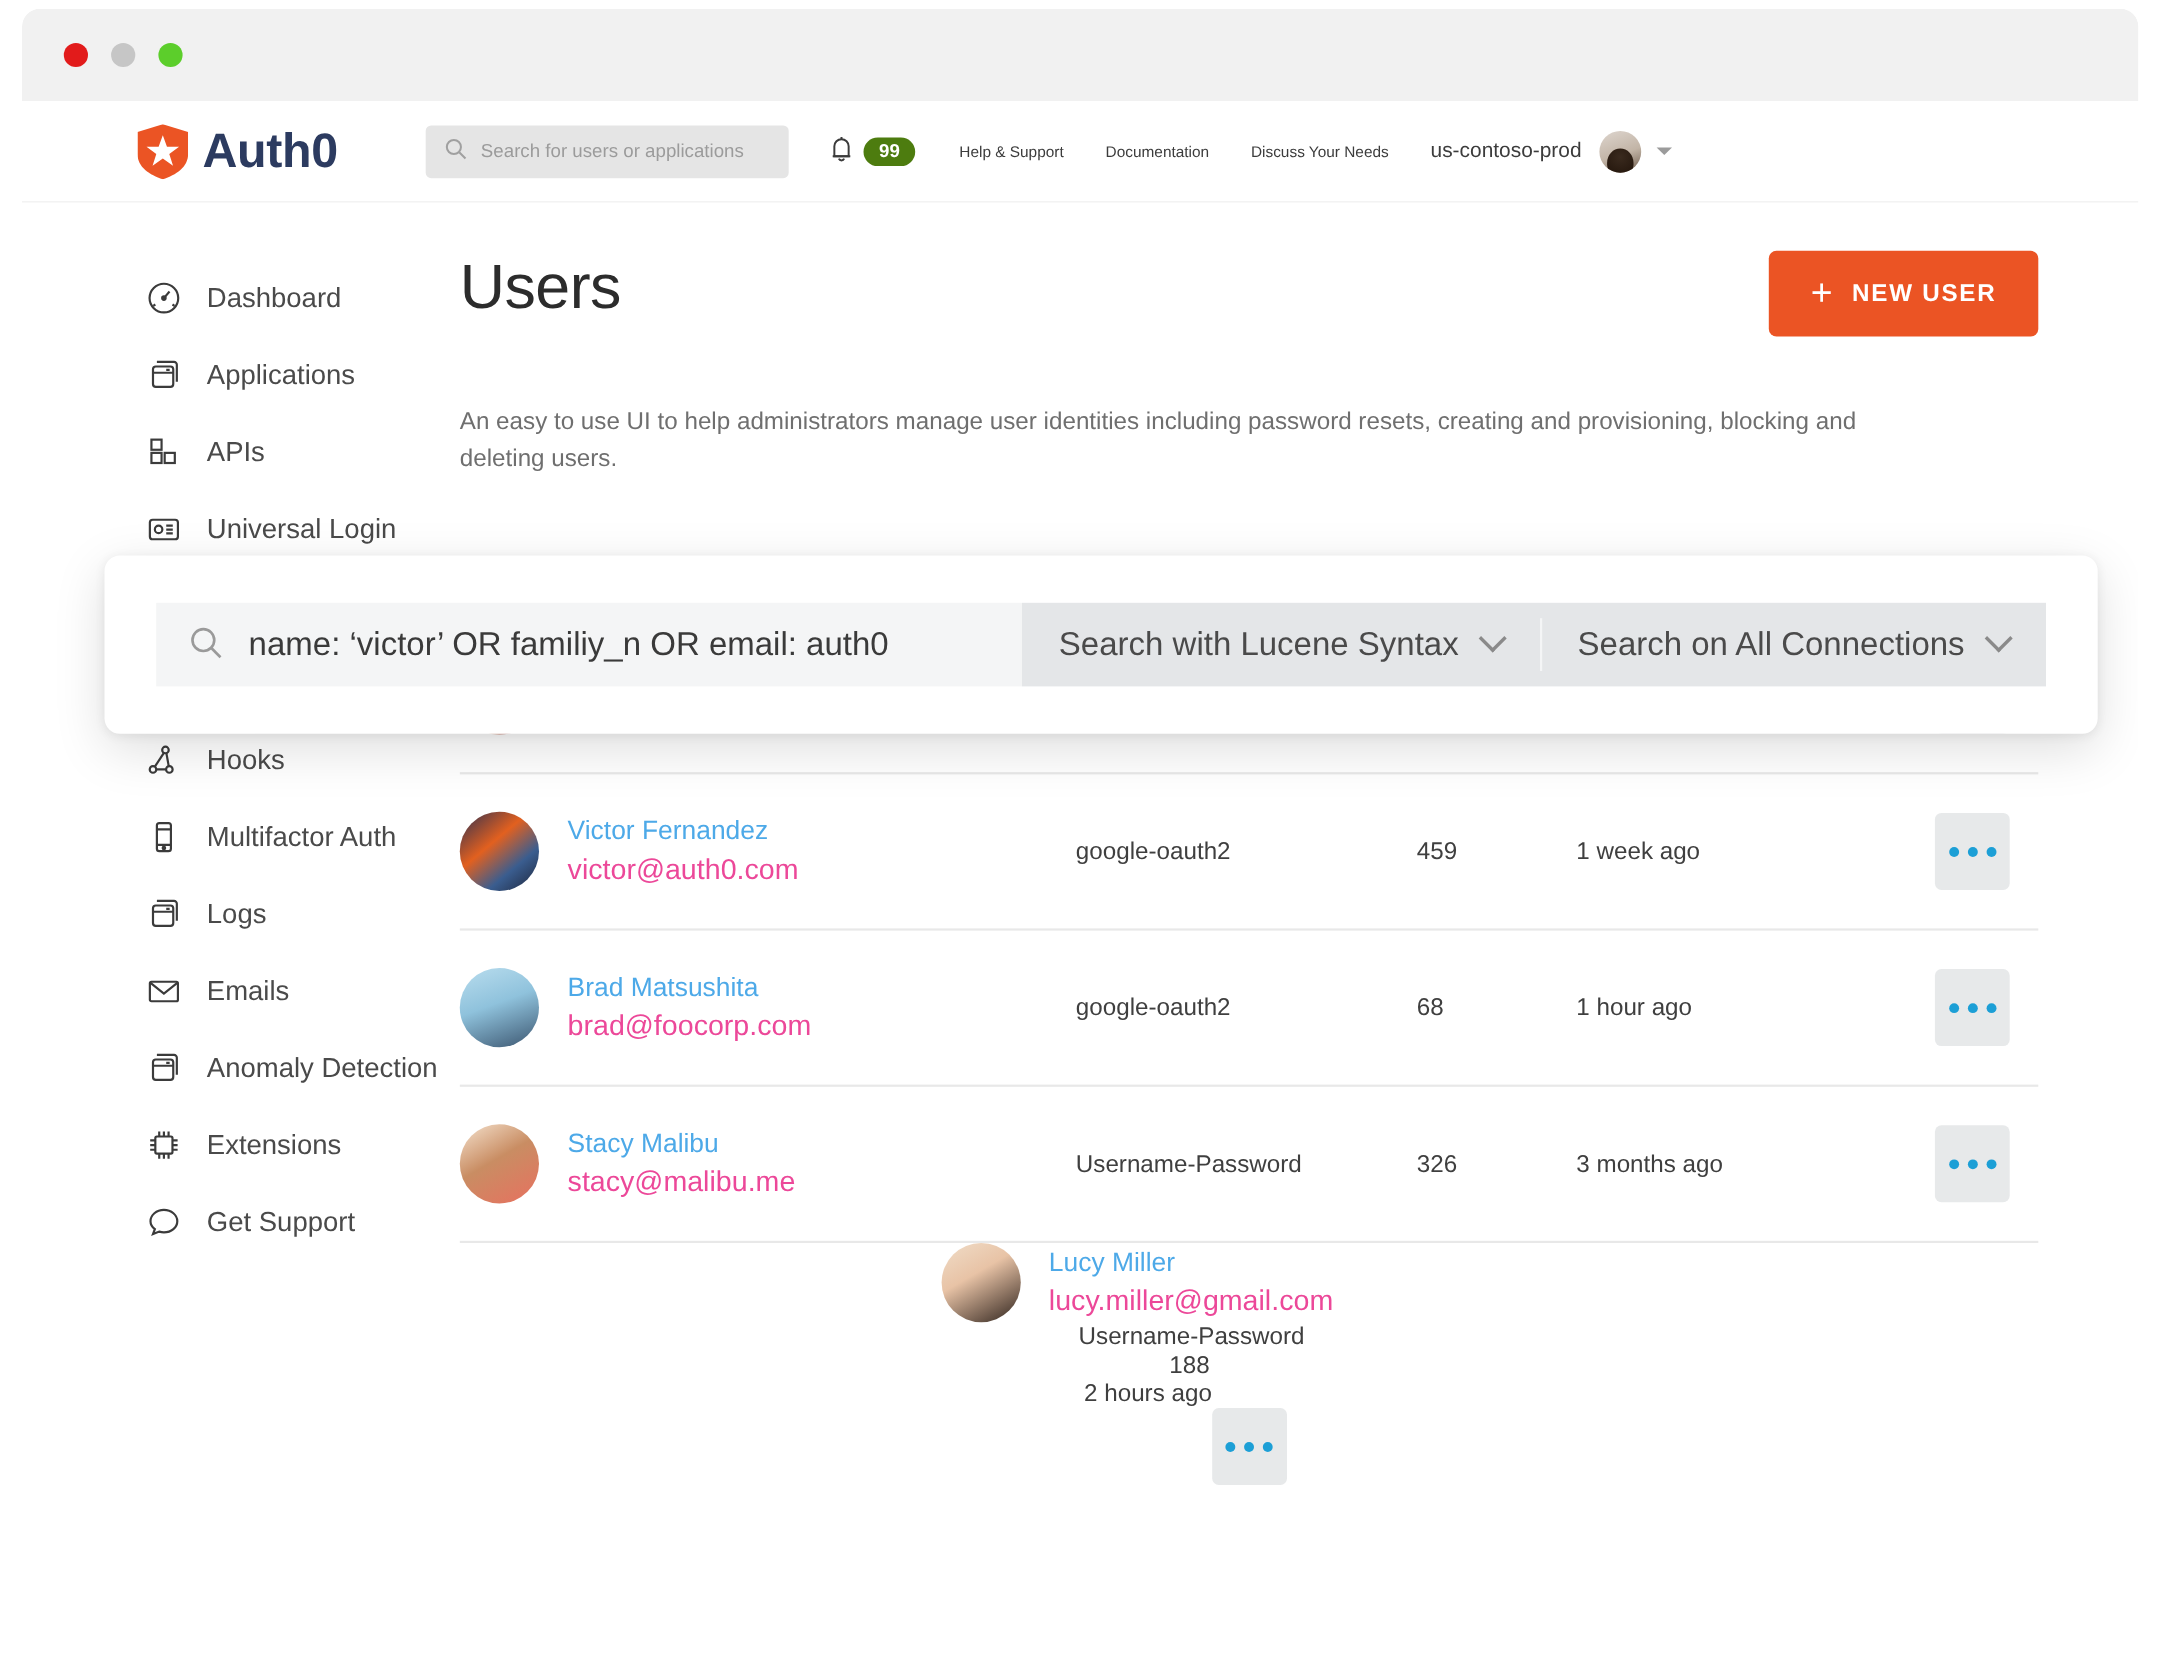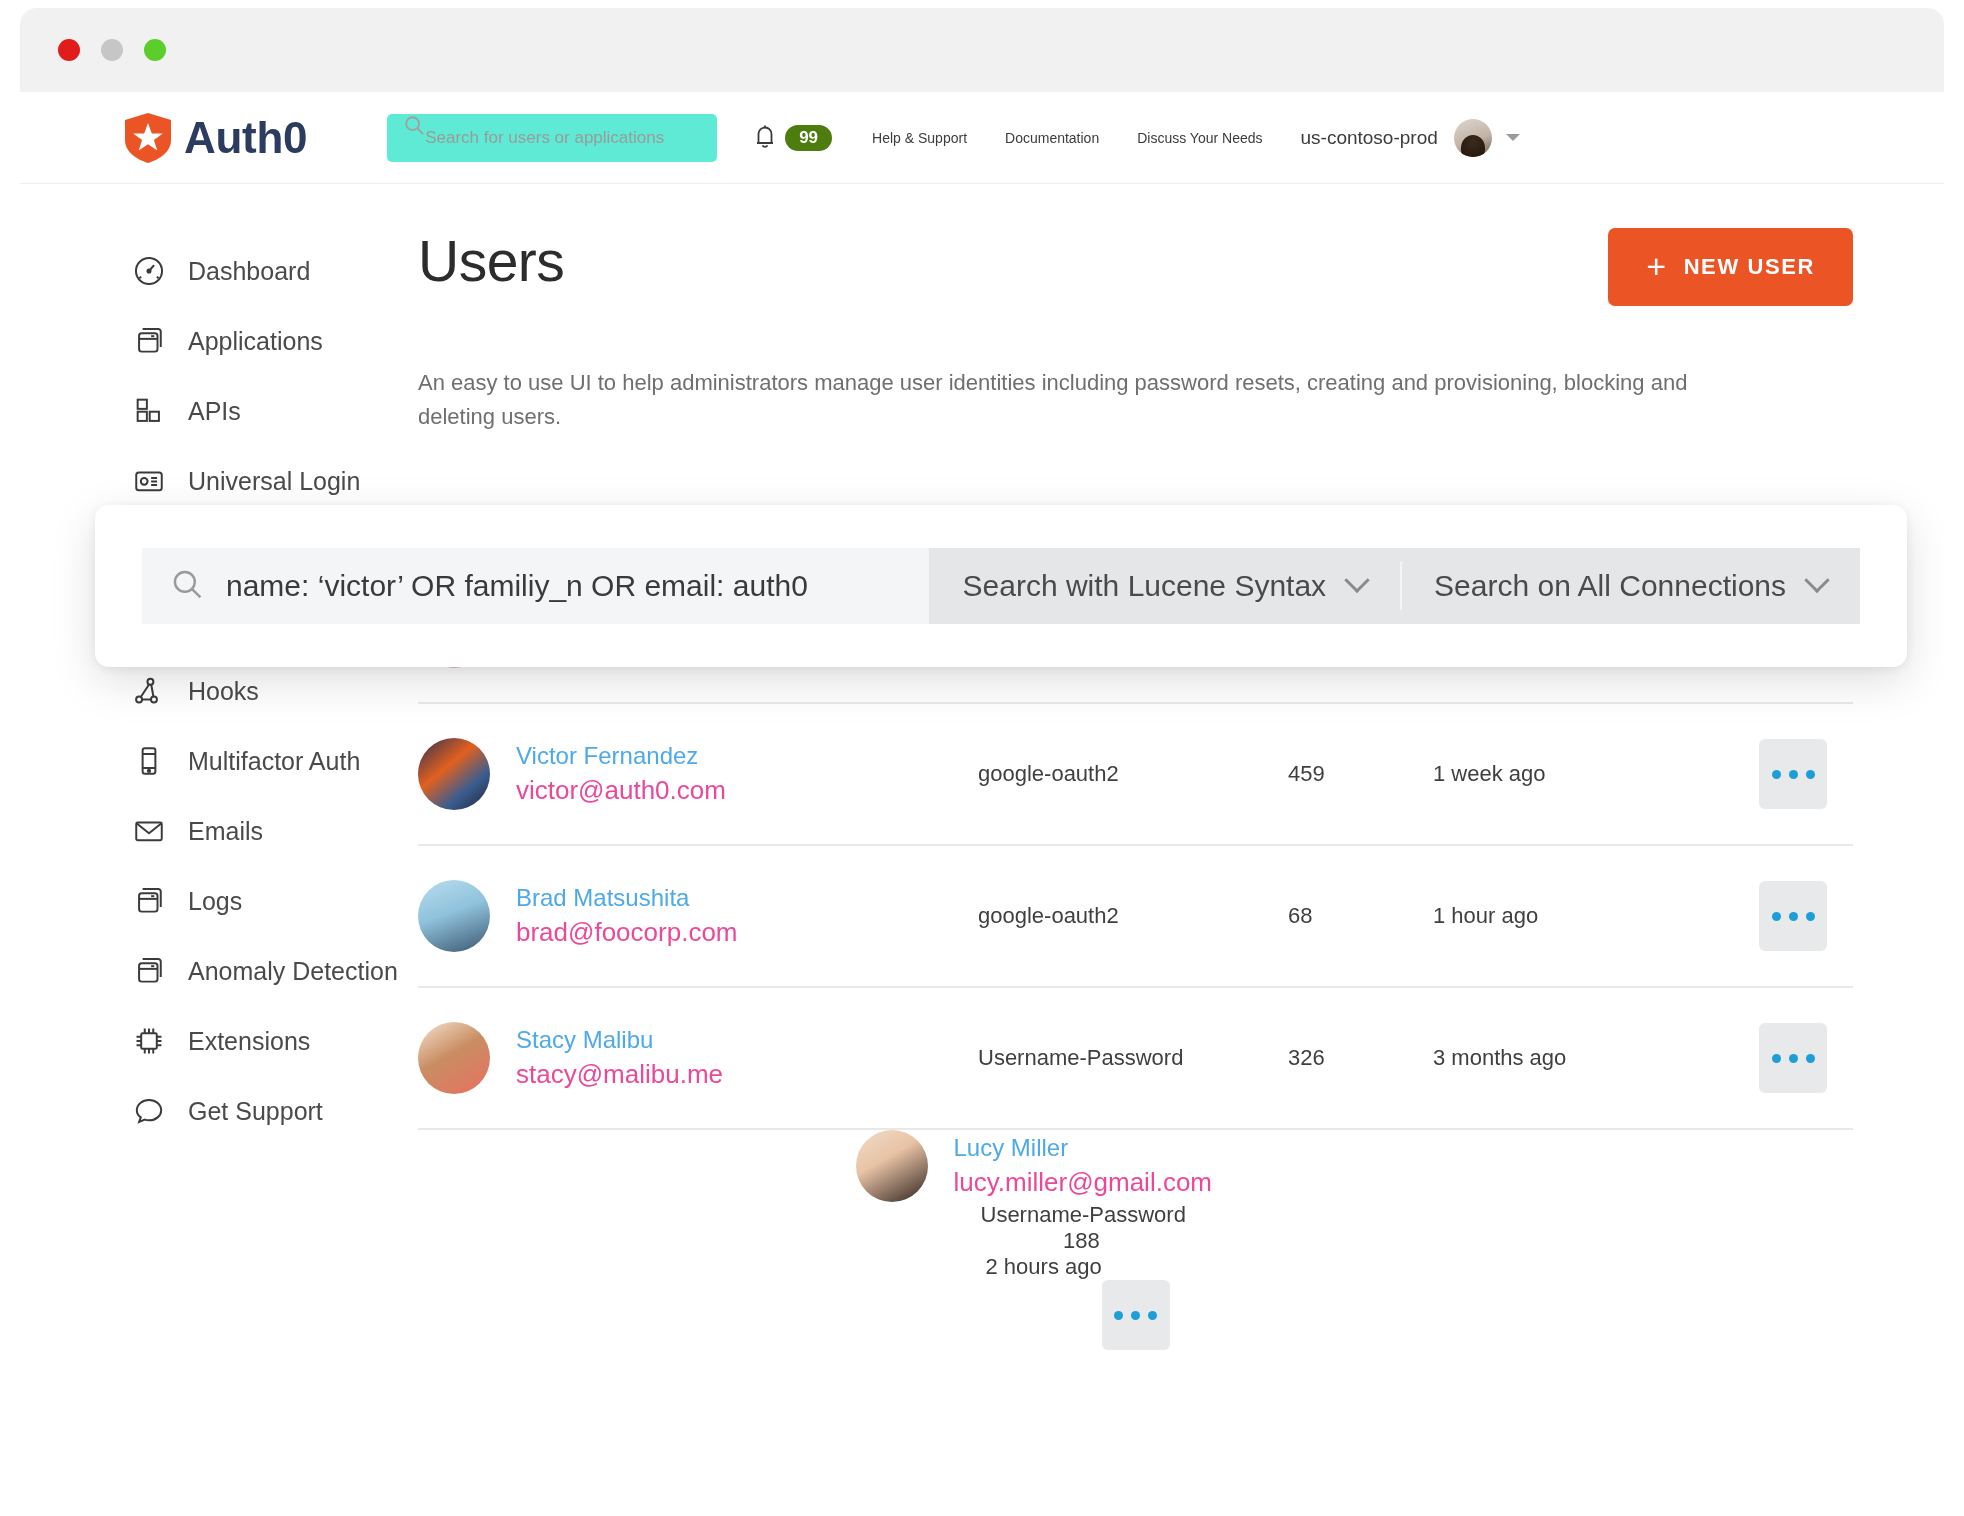--- a/index.html
+++ b/index.html
@@ -46,24 +46,25 @@
   .brand { display: flex; align-items: center; gap: 13px; }
   .brand-logo { width: 46px; height: 50px; display:block; }
   .brand-name {
     font-size: 44px; font-weight: 700; color: #2c3b60;
     letter-spacing: -0.3px;
   }
 
   .globalsearch {
     margin-left: 80px;
     width: 330px; height: 48px;
-    background: #5eead4;
+    background: #e5e5e5;
     border-radius: 5px;
-    display: flex; 
+    display: flex; align-items: center;
     padding: 0 16px;
+    gap: 12px;
   }
   .globalsearch input {
     border: none; background: transparent; outline: none;
     font-family: "Liberation Sans", sans-serif;
     font-size: 17px; color: #5a5a5a; width: 100%;
   }
   .globalsearch input::placeholder { color: #9b9b9b; }
 
   .nav-right { margin-left: 36px; display: flex; align-items: center; gap: 0; }
   .notif { display: flex; align-items: center; gap: 8px; margin-right: 40px; }
@@ -358,37 +359,37 @@
             <path d="M7.5 7 h9 M7.5 17 h9"></path>
             <circle cx="12" cy="19" r="0.8" fill="currentColor"></circle>
           </svg>
         </span>
         <span class="lbl">Multifactor Auth</span>
       </div>
 
       <div class="navitem">
         <span class="icon">
           <svg viewBox="0 0 24 24" fill="none" stroke="currentColor" stroke-width="1.4">
-            <rect x="3" y="6" width="18" height="12.5" rx="1"></rect>
-            <path d="M3.4 6.7 L12 13.6 L20.6 6.7"></path>
-          </svg>
-        </span>
-        <span class="lbl">Emails</span>
-      </div>
-
-      <div class="navitem">
-        <span class="icon">
-          <svg viewBox="0 0 24 24" fill="none" stroke="currentColor" stroke-width="1.4">
             <rect x="5" y="6.5" width="13" height="13" rx="1.8"></rect>
             <path d="M5 10.5 h13"></path>
               <path d="M7.5 3.5 h11 a1.8 1.8 0 0 1 1.8 1.8 v11"></path>
             <path d="M13.5 8.6 h2.2"></path>
           </svg>
         </span>
         <span class="lbl">Logs</span>
+      </div>
+
+      <div class="navitem">
+        <span class="icon">
+          <svg viewBox="0 0 24 24" fill="none" stroke="currentColor" stroke-width="1.4">
+            <rect x="3" y="6" width="18" height="12.5" rx="1"></rect>
+            <path d="M3.4 6.7 L12 13.6 L20.6 6.7"></path>
+          </svg>
+        </span>
+        <span class="lbl">Emails</span>
       </div>
 
       <div class="navitem">
         <span class="icon">
           <svg viewBox="0 0 24 24" fill="none" stroke="currentColor" stroke-width="1.4">
             <rect x="5" y="6.5" width="13" height="13" rx="1.8"></rect>
             <path d="M5 10.5 h13"></path>
               <path d="M7.5 3.5 h11 a1.8 1.8 0 0 1 1.8 1.8 v11"></path>
             <path d="M13.5 8.6 h2.2"></path>
           </svg>

